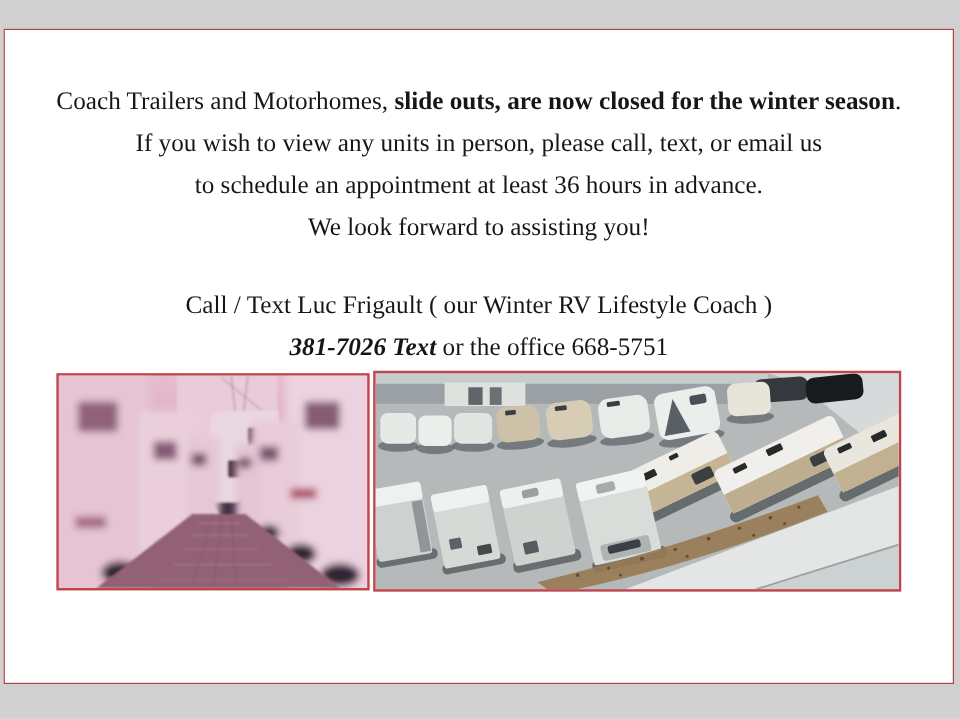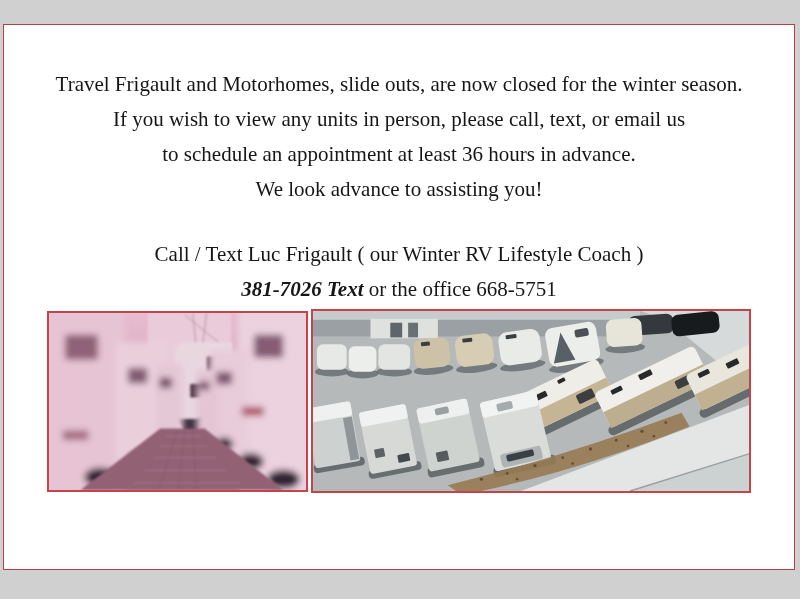--- a/index.html
+++ b/index.html
@@ -10,38 +10,38 @@
   html,body{width:800px;height:599px;overflow:hidden;}
   body{background:var(--page-bg);font-family:"Liberation Serif","DejaVu Serif",serif;}
   .page{position:relative;width:800px;height:599px;}
   .panel{
     position:absolute;left:3px;top:24px;width:792px;height:546px;
     background:var(--panel-bg);border:1px solid var(--panel-border);
   }
   .notice{position:absolute;left:0;right:0;top:0;padding-top:42px;color:var(--text);}
   .line{height:35px;line-height:35px;font-size:21px;text-align:center;white-space:nowrap;}
   .gap{height:30px;}
-  .b{font-weight:normal;}
+  .b{font-weight:bold;}
   .bi{font-weight:bold;font-style:italic;margin-top:23px;}
   .photo{position:absolute;border:2px solid var(--photo-border);overflow:hidden;background:#ddd;}
   .photo svg{display:block;width:100%;height:100%;}
   .photo-left{left:43px;top:286px;width:261px;height:181px;}
   .photo-right{left:307px;top:284px;width:440px;height:184px;}
 </style>
 </head>
 <body>
 
 <div class="page">
   <div class="panel">
 
     <div class="notice">
-      <div class="line"><span>Travel Frigault and Motorhomes, </span><span class="b">slide outs, are now closed for the winter season</span><span>.</span></div>
+      <div class="line"><span>Coach Trailers and Motorhomes, </span><span class="b">slide outs, are now closed for the winter season</span><span>.</span></div>
       <div class="line">If you wish to view any units in person, please call, text, or email us</div>
       <div class="line">to schedule an appointment at least 36 hours in advance.</div>
-      <div class="line">We look advance to assisting you!</div>
+      <div class="line">We look forward to assisting you!</div>
       <div class="gap"></div>
       <div class="line">Call / Text Luc Frigault ( our Winter RV Lifestyle Coach )</div>
       <div class="line"><span class="bi">381-7026 Text</span><span> or the office 668-5751</span></div>
     </div>
 
     <div class="photo photo-left">
       <svg viewBox="0 0 261 181" preserveAspectRatio="none">
         <defs>
           <linearGradient id="lg" x1="0" y1="0" x2="0" y2="1">
             <stop offset="0" stop-color="#e9c4d5"></stop>

